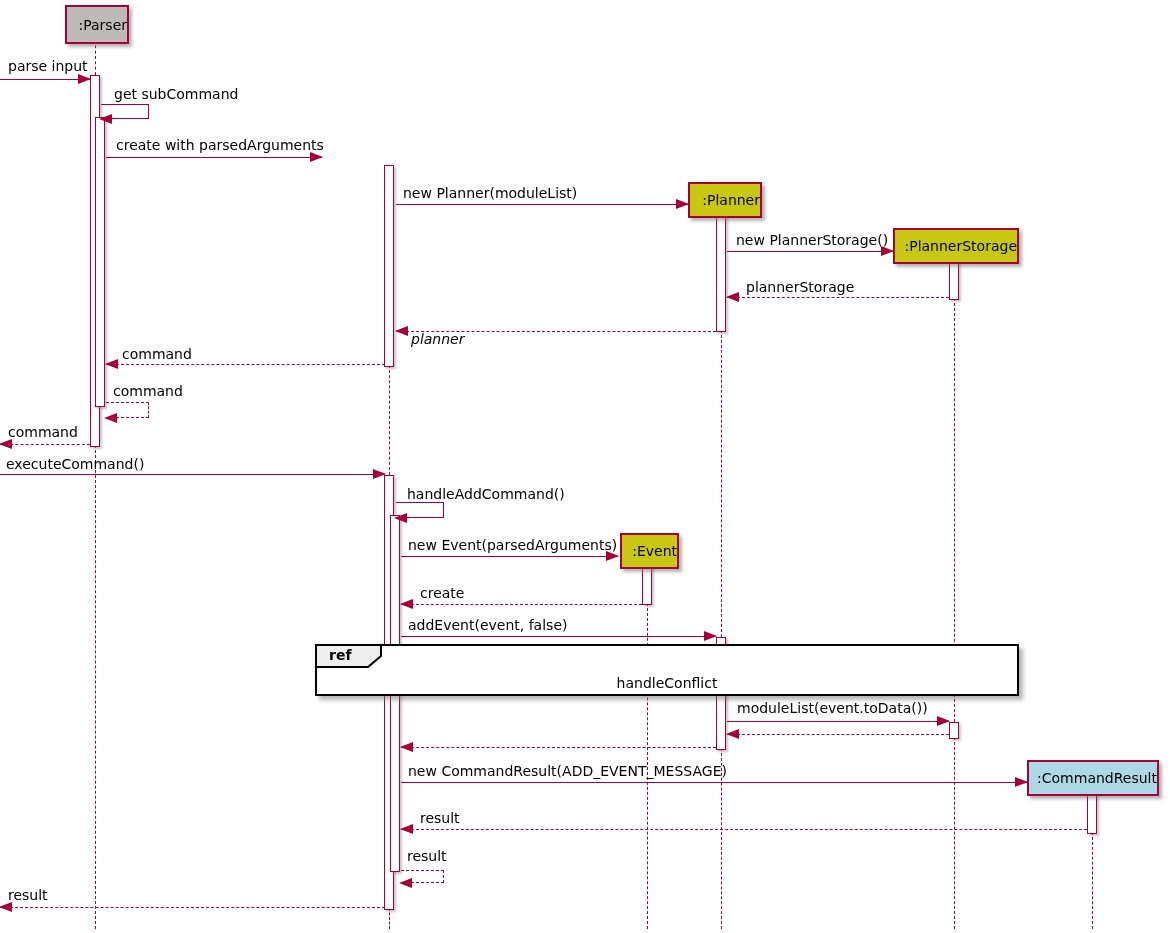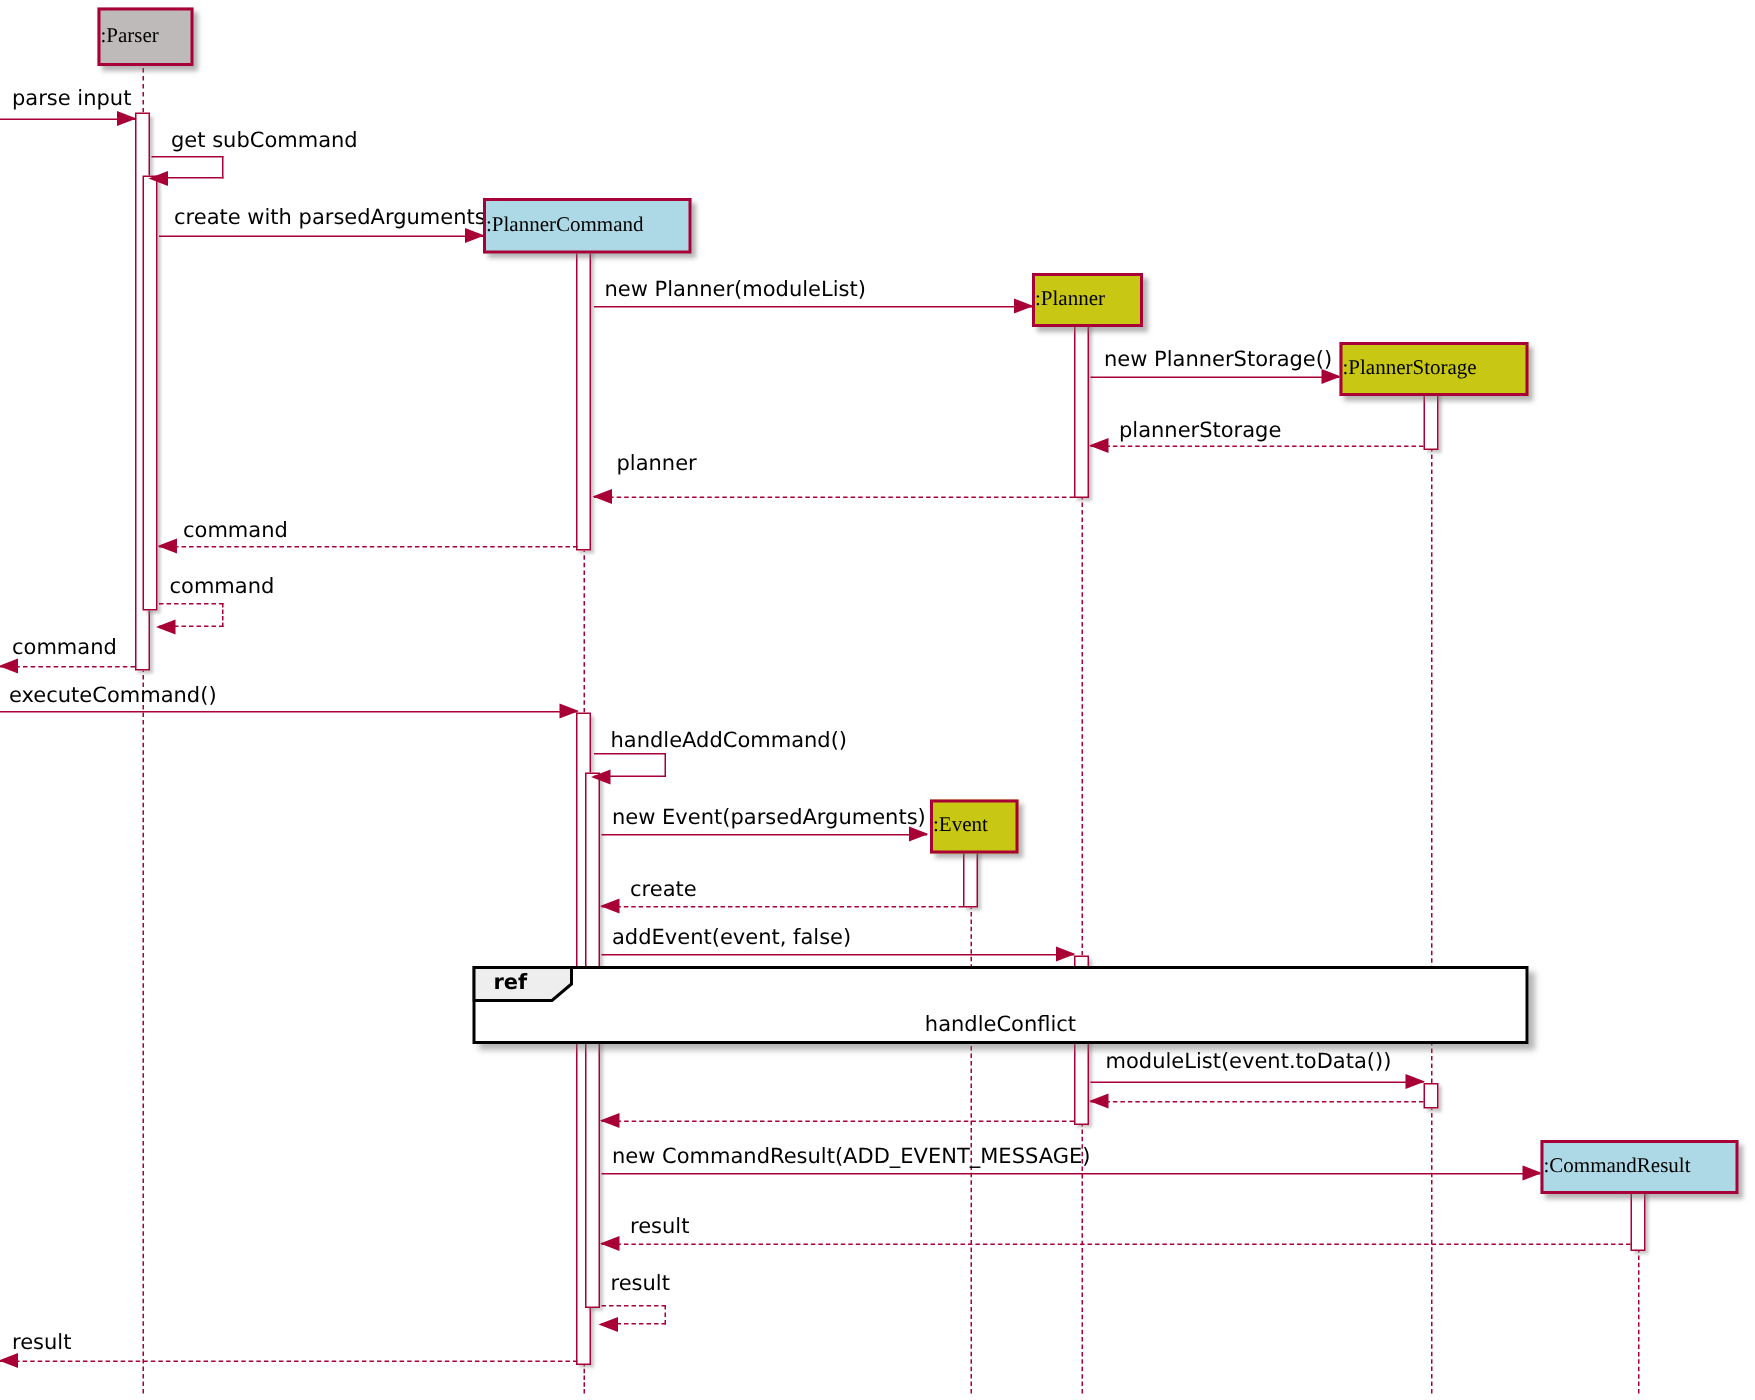--- a/index.html
+++ b/index.html
@@ -11,22 +11,22 @@
     position:relative;width:1170px;height:933px;background:#ffffff;overflow:hidden;
     font-family:"DejaVu Sans", sans-serif;font-size:14px;color:var(--ink);
   }
   
   .life{position:absolute;width:0;border-left:1.5px dashed var(--crimson);z-index:1;}
   
   .act{position:absolute;width:8px;background:#ffffff;border:1.5px solid var(--crimson);
        box-shadow:2px 2px 2px rgba(130,130,130,.45);z-index:2;}
   
   .pbox{position:absolute;border:2px solid var(--crimson);display:flex;align-items:center;
-        justify-content:flex-start;white-space:nowrap;box-shadow:3px 3px 3px rgba(110,110,110,.5);
-        z-index:4;font-family:Liberation Serif, serif;}
+        justify-content:flex-end;white-space:nowrap;box-shadow:3px 3px 3px rgba(110,110,110,.5);
+        z-index:4;}
   
   .arrow{position:absolute;height:0;border-top:1.5px solid var(--crimson);z-index:3;}
   .arrow.dashed{border-top-style:dashed;}
   .head-r{position:absolute;right:-1px;top:-6px;width:0;height:0;
           border-left:13px solid var(--crimson);border-top:5px solid transparent;
           border-bottom:5px solid transparent;}
   .head-l{position:absolute;left:-1px;top:-6px;width:0;height:0;
           border-right:13px solid var(--crimson);border-top:5px solid transparent;
           border-bottom:5px solid transparent;}
   
@@ -138,21 +138,21 @@
   <div class="self dashed" style="left:401px;top:870px;width:42px;height:11px;">
       <span class="head-l"></span>
     </div>
 
   <div class="lbl" style="left:8px;top:58px;">parse input</div>
   <div class="lbl" style="left:114px;top:86px;">get subCommand</div>
   <div class="lbl" style="left:116px;top:137px;">create with parsedArguments</div>
   <div class="lbl" style="left:403px;top:185px;">new Planner(moduleList)</div>
   <div class="lbl" style="left:736px;top:232px;">new PlannerStorage()</div>
   <div class="lbl" style="left:746px;top:279px;">plannerStorage</div>
-  <div class="lbl" style="left:411px;top:301px;">planner</div>
+  <div class="lbl" style="left:411px;top:331px;font-style:italic;">planner</div>
   <div class="lbl" style="left:122px;top:346px;">command</div>
   <div class="lbl" style="left:113px;top:383px;">command</div>
   <div class="lbl" style="left:8px;top:424px;">command</div>
   <div class="lbl" style="left:6px;top:456px;">executeCommand()</div>
   <div class="lbl" style="left:407px;top:486px;">handleAddCommand()</div>
   <div class="lbl" style="left:408px;top:537px;">new Event(parsedArguments)</div>
   <div class="lbl" style="left:420px;top:585px;">create</div>
   <div class="lbl" style="left:408px;top:617px;">addEvent(event, false)</div>
   <div class="lbl" style="left:737px;top:700px;">moduleList(event.toData())</div>
   <div class="lbl" style="left:408px;top:763px;">new CommandResult(ADD_EVENT_MESSAGE)</div>
@@ -166,23 +166,20 @@
         <path d="M1,1 H66 V12 L53,23 H1 Z" fill="#EEEEEE" stroke="#000000" stroke-width="2"></path>
       </svg>
       <span>ref</span>
     </div>
     <div class="frame-title">handleConflict</div>
   </div>
 
   <div class="pbox" style="left:65px;top:5px;width:60px;height:35px;background:#BEBABA;">
     <span>:Parser</span>
   </div>
-  <div class="pbox" style="left:322px;top:132px;width:135px;height:33px;background:#ADD8E6;">
-    <span>:PlannerCommand</span>
-  </div>
   <div class="pbox" style="left:688px;top:182px;width:70px;height:32px;background:#C8C814;">
     <span>:Planner</span>
   </div>
   <div class="pbox" style="left:893px;top:228px;width:122px;height:32px;background:#C8C814;">
     <span>:PlannerStorage</span>
   </div>
   <div class="pbox" style="left:620px;top:533px;width:55px;height:32px;background:#C8C814;">
     <span>:Event</span>
   </div>
   <div class="pbox" style="left:1027px;top:760px;width:128px;height:32px;background:#ADD8E6;">

